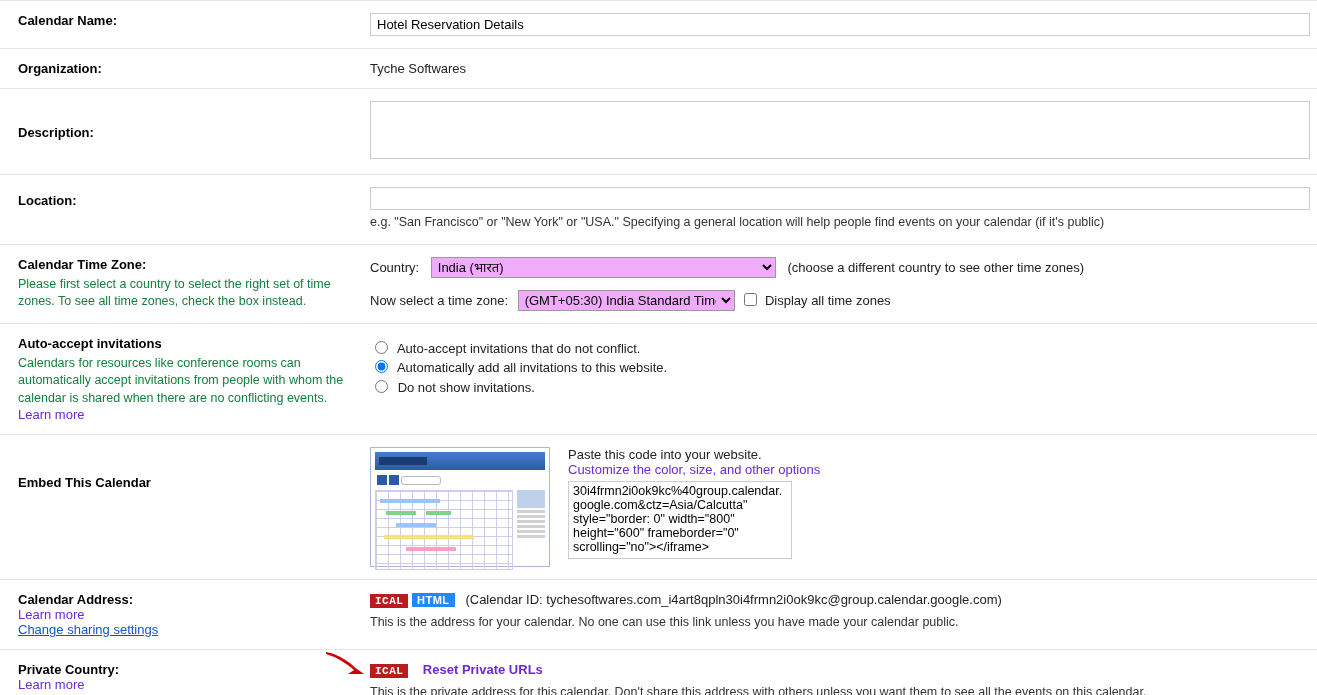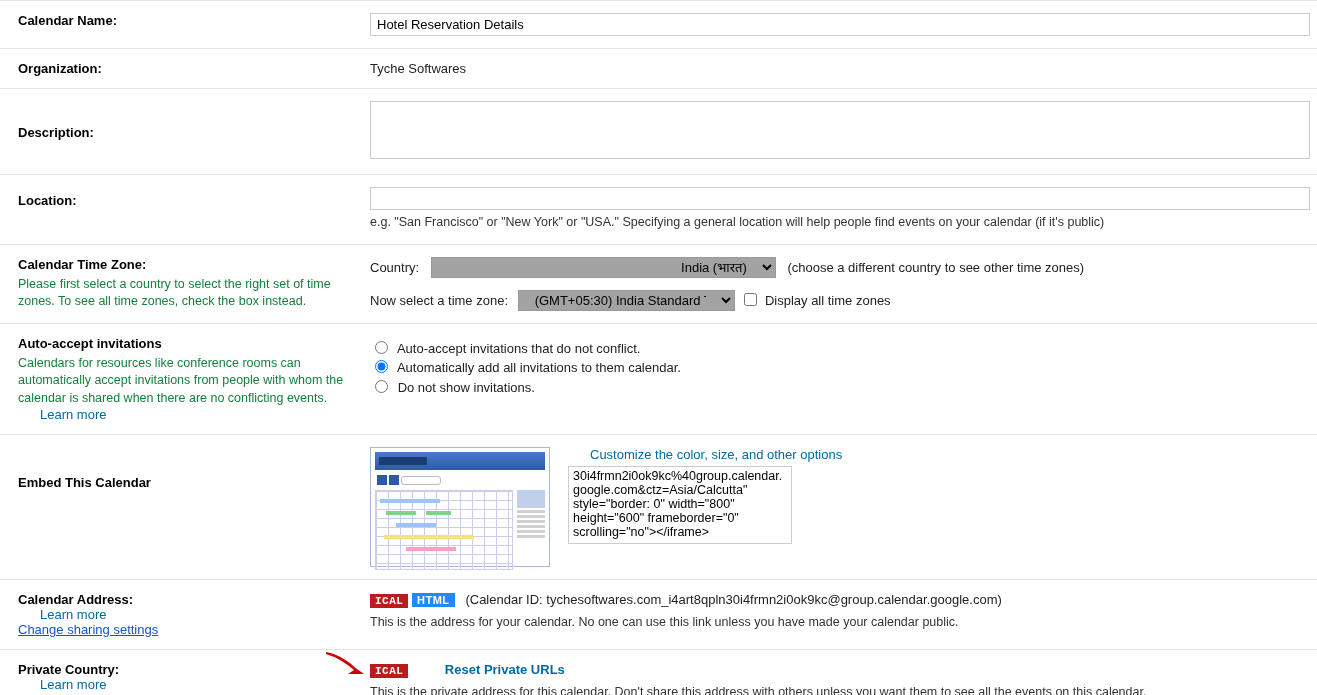--- a/index.html
+++ b/index.html
@@ -43,24 +43,23 @@
     font-size: 12.5px;
     line-height: 1.4;
   }
   a.link {
     color: #15c;
     text-decoration: underline;
     cursor: pointer;
     margin-top: 20px;
   }
   a.linknou {
-    color: #0369a1;
+    color: #6d28d9;
     text-decoration: none;
     cursor: pointer;
-    margin-left: 22px;
   }
   input[type="text"].fullwidth {
     width: 940px;
     border: 1px solid #ccc;
     padding: 3px 6px;
     font-size: 13px;
     font-family: Arial, sans-serif;
   }
   textarea.fullwidth {
     width: 940px;
@@ -74,23 +73,22 @@
   input[type="text"].location {
     width: 940px;
     border: 1px solid #ccc;
     padding: 3px 6px;
     font-size: 13px;
   }
   select {
     font-family: Arial, sans-serif;
     font-size: 13px;
     border: 1px solid #999;
-    background: #a3a3a3;
-    padding: 1px 12px;
-    text-align: right;
+    background: #f0abfc;
+    padding: 1px 2px;
   }
   select.country { width: 345px; margin-left: 8px; }
   select.tz { width: 217px; margin-left: 6px; }
   .tz-row { margin-top: 12px; }
   .radio-row { margin: 2px 0; }
   .radio-row input { vertical-align: -1.5px; margin-right: 6px; }
   .checkbox { vertical-align: -1.5px; margin-left: 6px; margin-right: 4px; }
 
   
   .embed-wrap { display: flex; gap: 18px; align-items:flex-start; }
@@ -232,21 +230,21 @@
     <div class="help">Calendars for resources like conference rooms can automatically accept invitations from people with whom the calendar is shared when there are no conflicting events.</div>
     <a class="linknou">Learn more</a>
   </div>
   <div class="right">
     <div class="radio-row">
       <input type="radio" name="aa" style="">
       <span>Auto-accept invitations that do not conflict.</span>
     </div>
     <div class="radio-row">
       <input type="radio" name="aa" checked="" style="">
-      <span>Automatically add all invitations to them calendar.</span>
+      <span>Automatically add all invitations to this website.</span>
     </div>
     <div class="radio-row">
       <input type="radio" name="aa" style="">
       <span>Do not show invitations.</span>
     </div>
   </div>
 </div>
 
 <div class="section">
   <div class="left" style="padding-top:40px;">
@@ -277,20 +275,21 @@
             <div class="line"></div>
               <div class="line"></div>
               <div class="line"></div>
             <div class="line"></div>
               <div class="line"></div>
               <div class="line"></div>
           </div>
         </div>
       </div>
       <div class="embed-right">
+        <div>Paste this code into your website.</div>
         <a class="linknou">Customize the color, size, and other options</a>
         <div style="margin-top:4px;">
           <textarea class="embedcode" style="">30i4frmn2i0ok9kc%40group.calendar.google.com&amp;ctz=Asia/Calcutta" style="border: 0" width="800" height="600" frameborder="0" scrolling="no"&gt;&lt;/iframe&gt;</textarea>
         </div>
       </div>
     </div>
   </div>
 </div>
 
 <div class="section">

